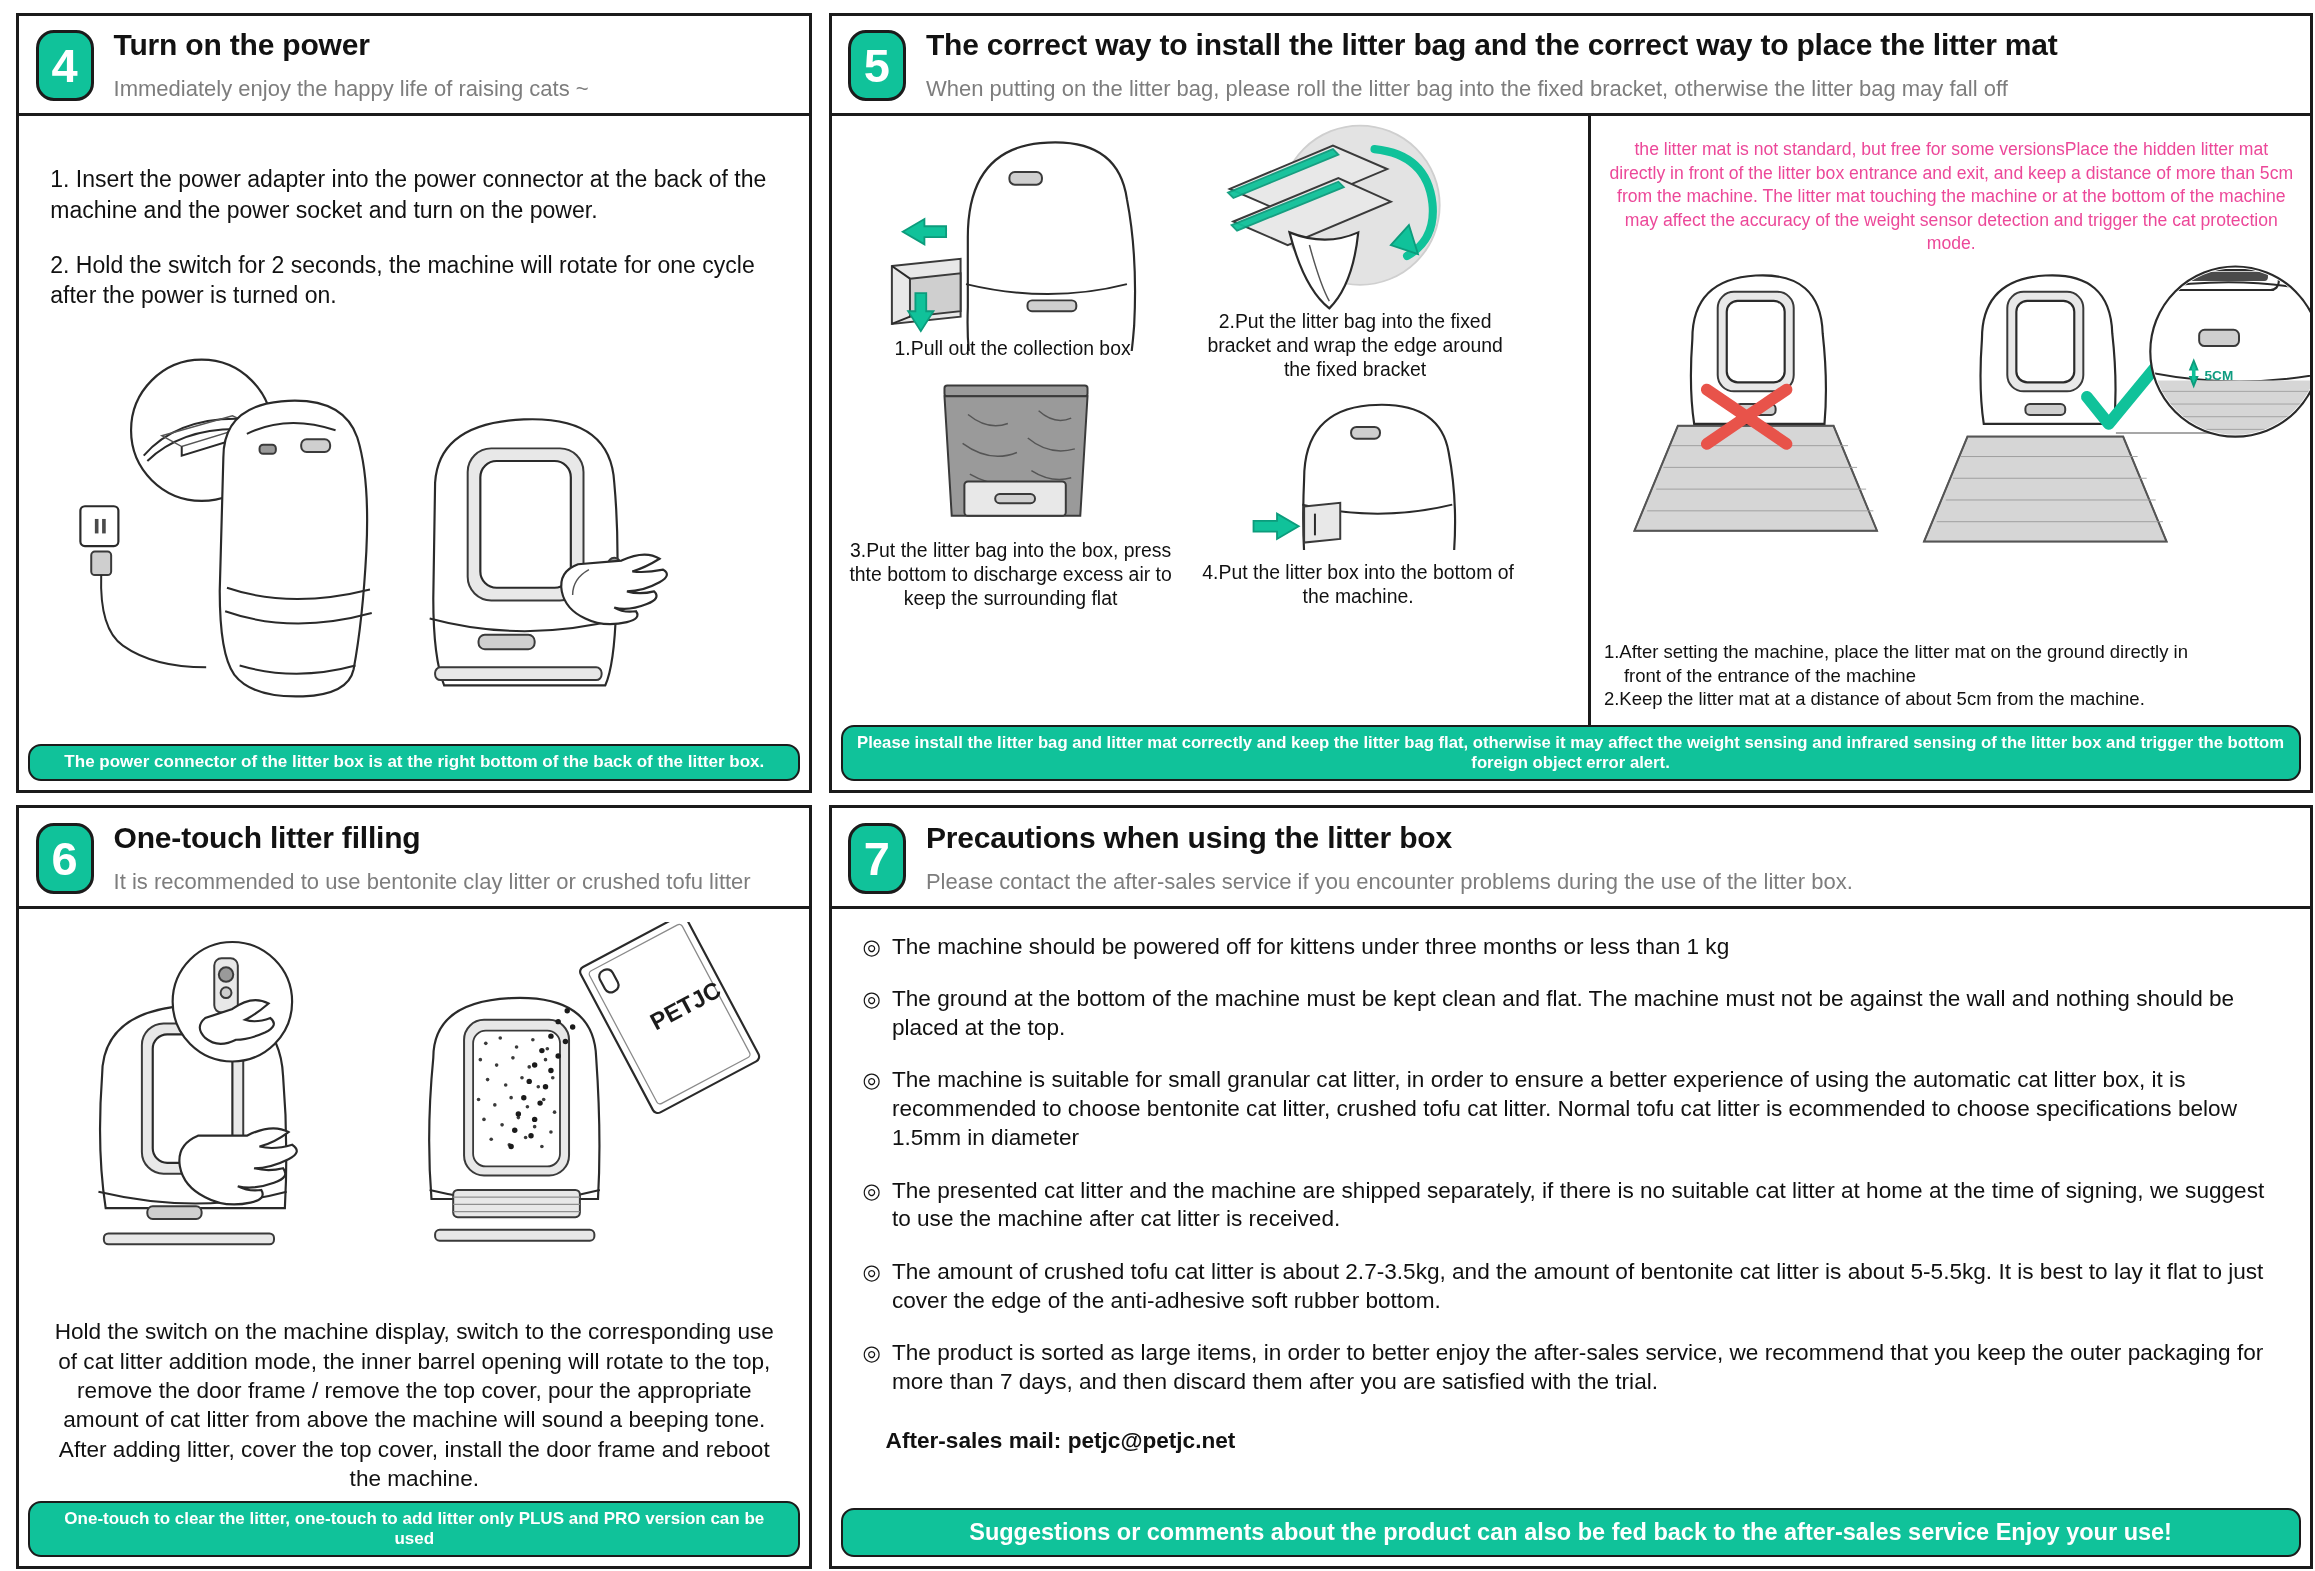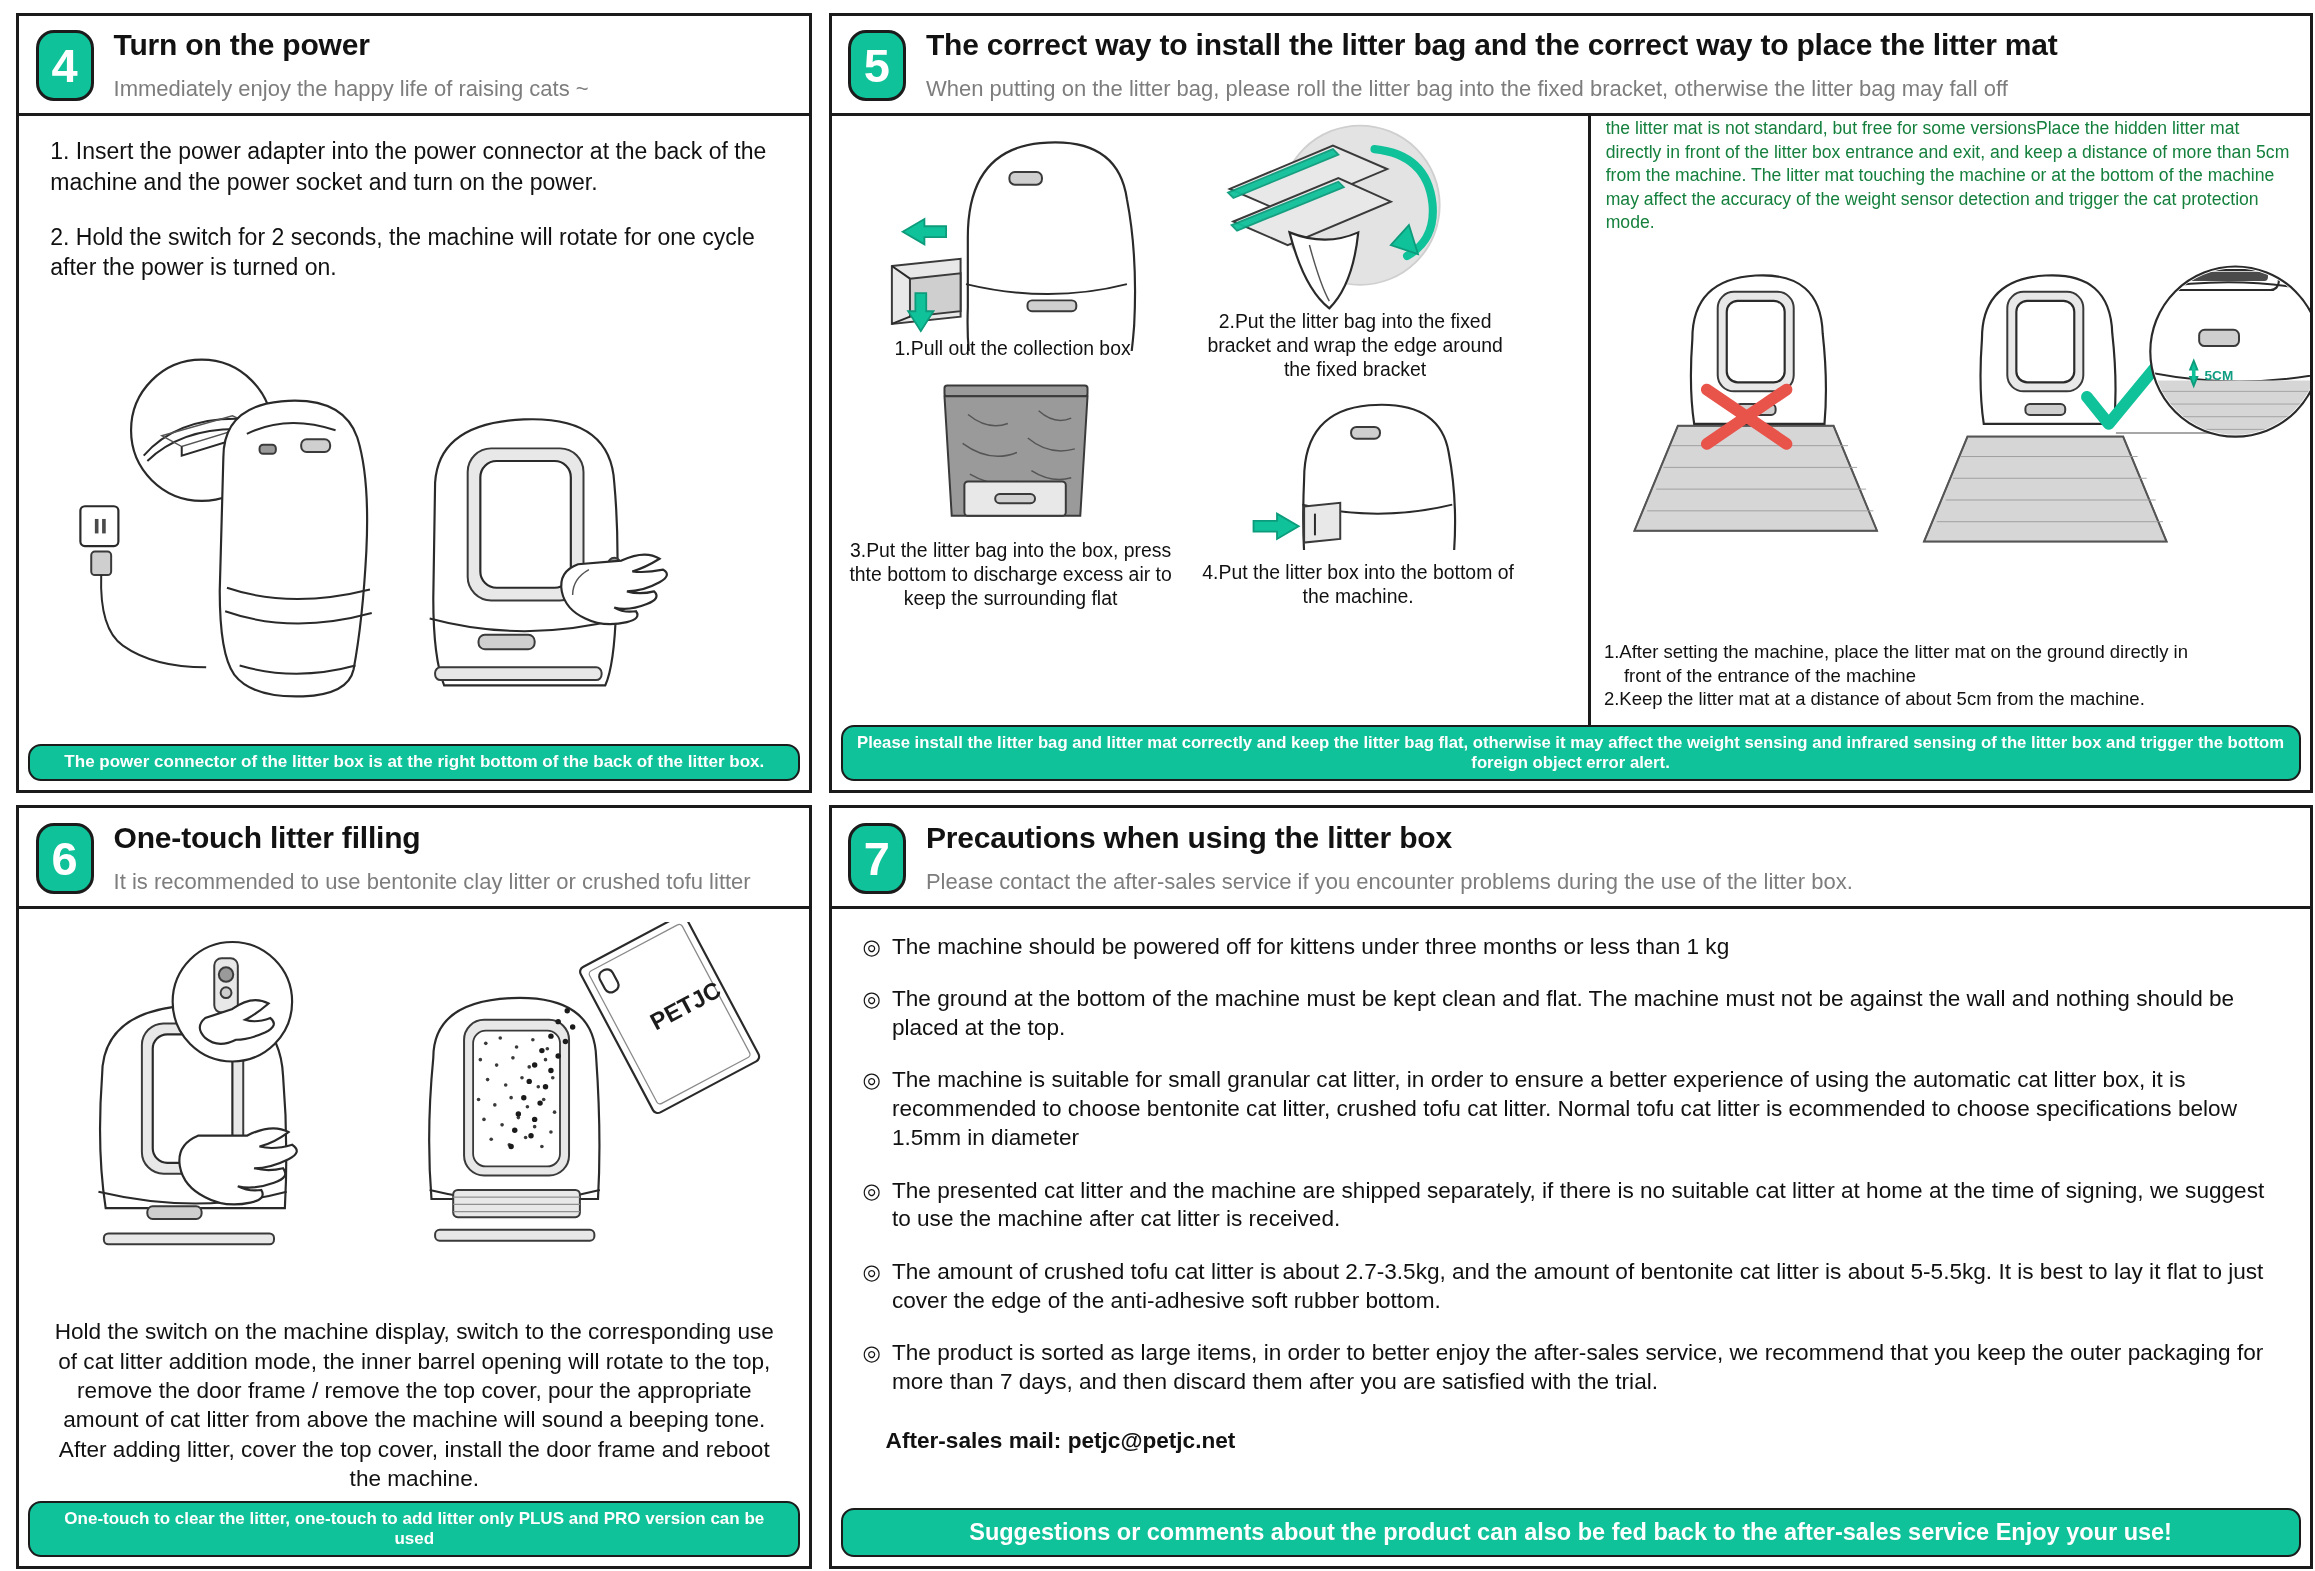--- a/index.html
+++ b/index.html
@@ -72,20 +72,21 @@
     line-height: 1.18;
     flex: 0 0 auto;
   }
 
   
   #panel4 .p4-text {
     padding: 20px 27px 0 31px;
     font-size: 23px;
     line-height: 1.32;
     color: #111;
+    margin-top: 28px;
   }
   #panel4 .p4-text p + p { margin-top: 25px; }
   #panel4 .banner { font-size: 17px; }
 
   .art { position: absolute; }
 
   
   #panel5 .p5-grid {
     position: absolute; inset: 0;
     display: grid;
@@ -98,24 +99,25 @@
   .cap {
     position: absolute;
     text-align: center;
     font-size: 19.4px;
     line-height: 1.22;
     color: #111;
   }
 
   .mat-note {
     position: absolute;
-    left: 14.5px; right: 12.7px; top: 1px;
+    left: 14.5px; right: 12.7px; top: 22px;
+    text-align: center;
     font-size: 17.6px;
     line-height: 1.33;
-    color: #15803d;
+    color: #ec4899;
   }
   .mat-foot {
     position: absolute;
     left: 12.7px; right: 9px; bottom: 14px;
     font-size: 18.5px;
     line-height: 1.27;
     color: #111;
   }
   .mat-foot .ind { padding-left: 20px; display: block; }
   #panel5 .banner { font-size: 16.7px; }

